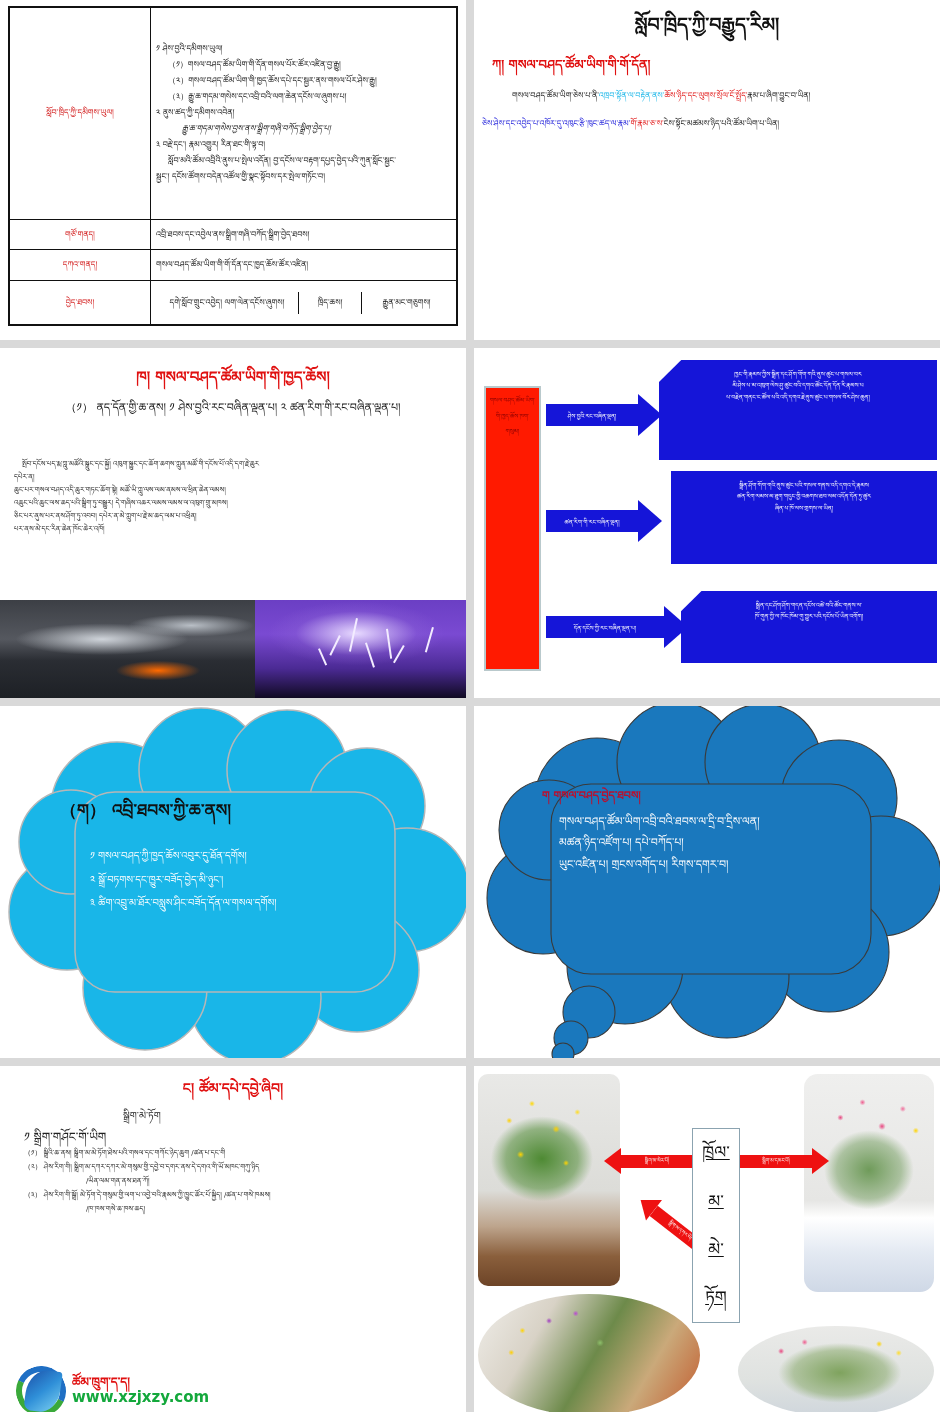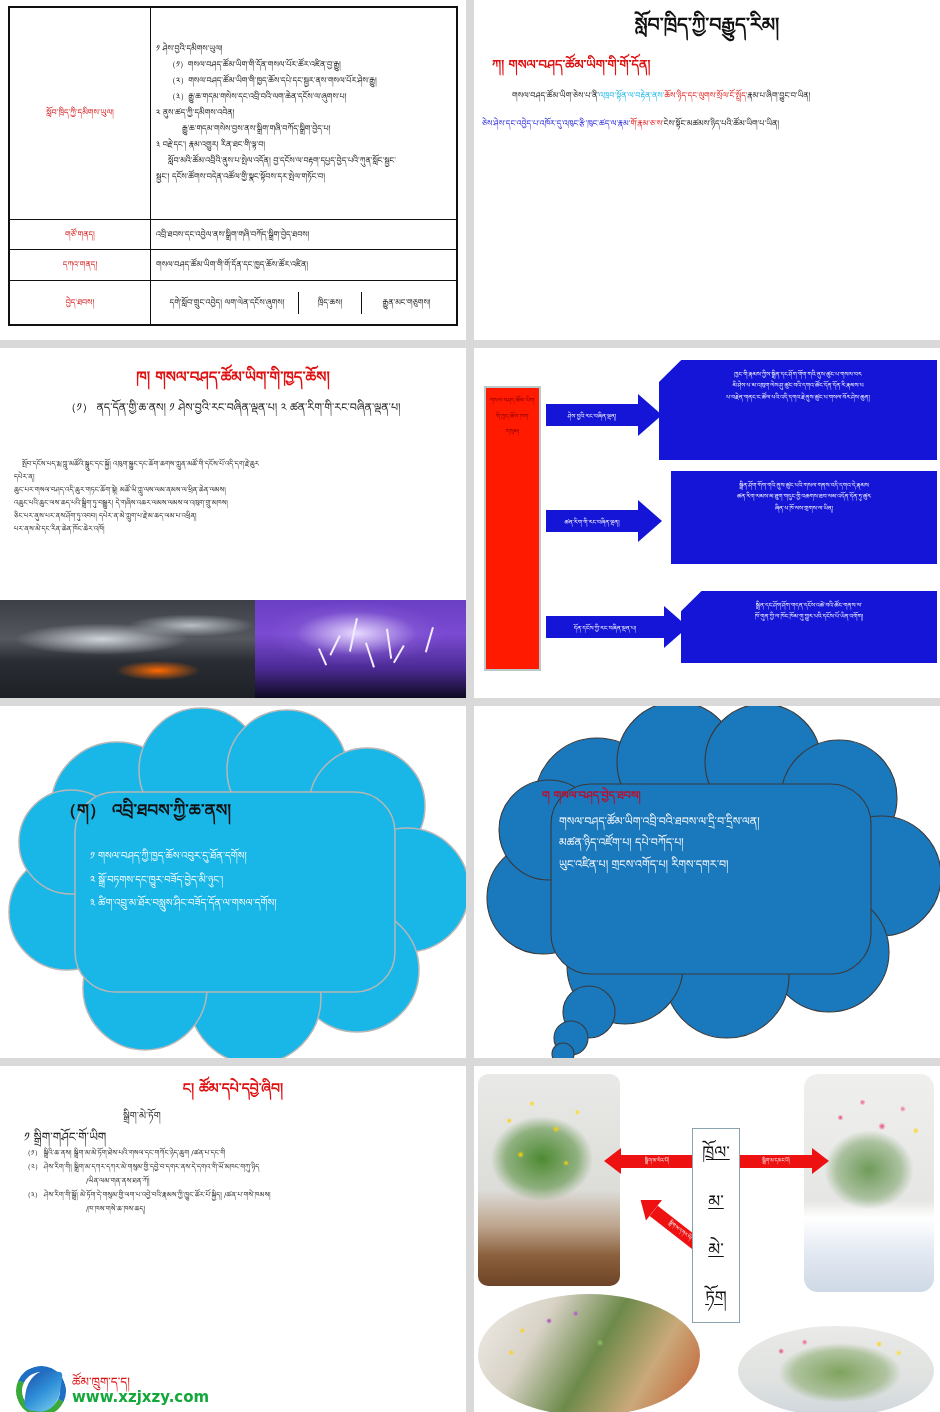--- a/index.html
+++ b/index.html
@@ -53,21 +53,21 @@
   }
   .s1-label {
     width: 130px;
     color: #d01010;
     font-size: 8px;
     text-align: center;
   }
   .s1-body { font-size: 8px; color: #111; }
   .s1-body .ln { margin: 4px 0; white-space: nowrap; }
   .s1-body .ln.ind1 { padding-left: 12px; }
-  .s1-body .ln.ind2 { padding-left: 26px; }
+  .s1-body .ln.ind2 { padding-left: 26px; font-style: italic; }
   .s1-r4 td.sub { text-align: center; font-size: 8px; }
 
   
   .s2-title {
     position: absolute; top: 10px; left: 0; right: 0;
     text-align: center;
     font-size: 19px;
     color: #111;
     font-weight: 600;
   }
@@ -244,21 +244,21 @@
     transform: rotate(-20deg);
   }
   .logo-mark .swoosh {
     position: absolute; left: 12px; top: 6px;
     width: 34px; height: 42px;
     background: linear-gradient(135deg, #1b4fa8 0%, #2f8fd8 50%, #7fd3f2 100%);
     border-radius: 60% 10% 55% 20%;
     transform: rotate(8deg);
   }
   .logo-text { margin-left: 4px; }
-  .logo-tib { color: #e01010; font-size: 12px; font-weight: 400; line-height: 1.1; }
+  .logo-tib { color: #e01010; font-size: 12px; font-weight: 700; line-height: 1.1; }
   .logo-url { color: #14a83c; font-size: 15px; font-weight: 700; line-height: 1.1; }
 
   
   .ph {
     position: absolute;
     border-radius: 8px;
     overflow: hidden;
   }
   .ph-tl { left: 4px; top: 8px;  width: 142px; height: 212px; border-radius: 10px; }
   .ph-tr { right: 6px; top: 8px; width: 130px; height: 218px; border-radius: 14px; }

